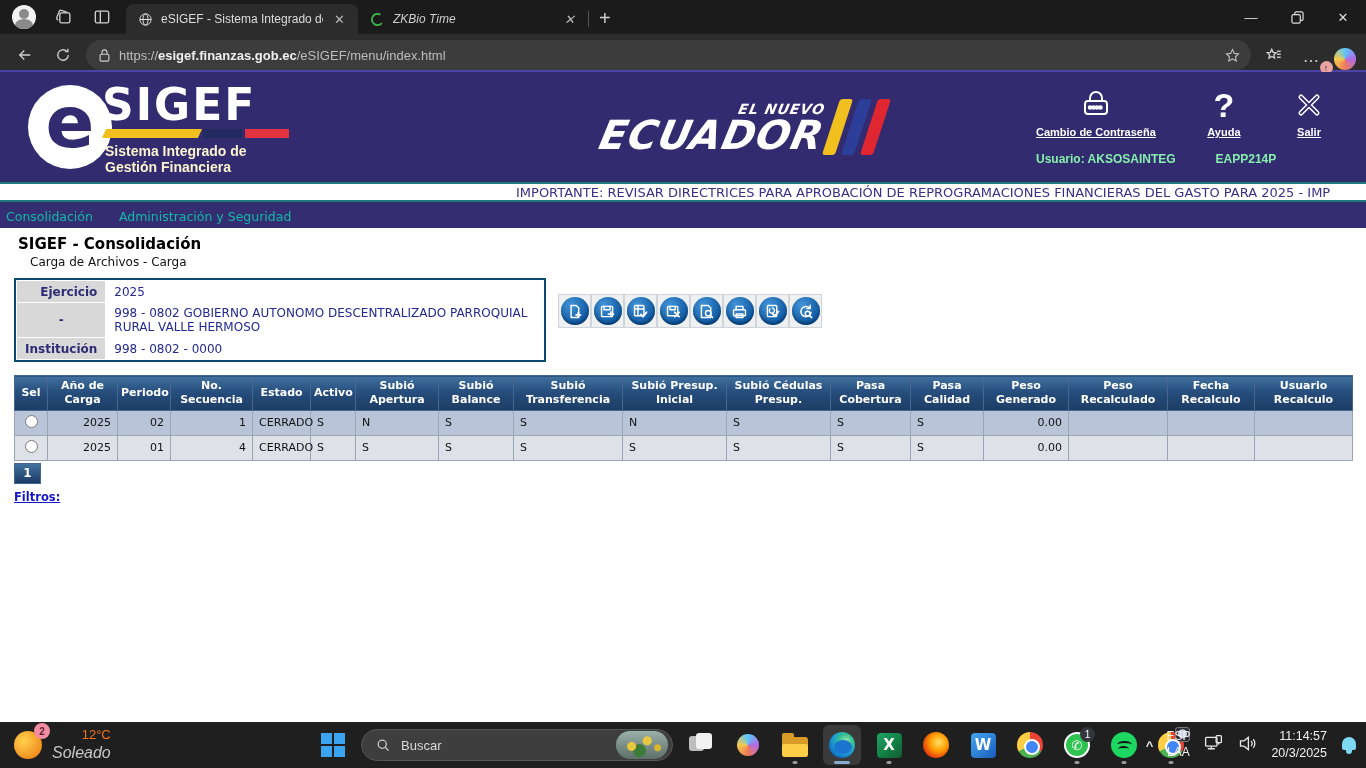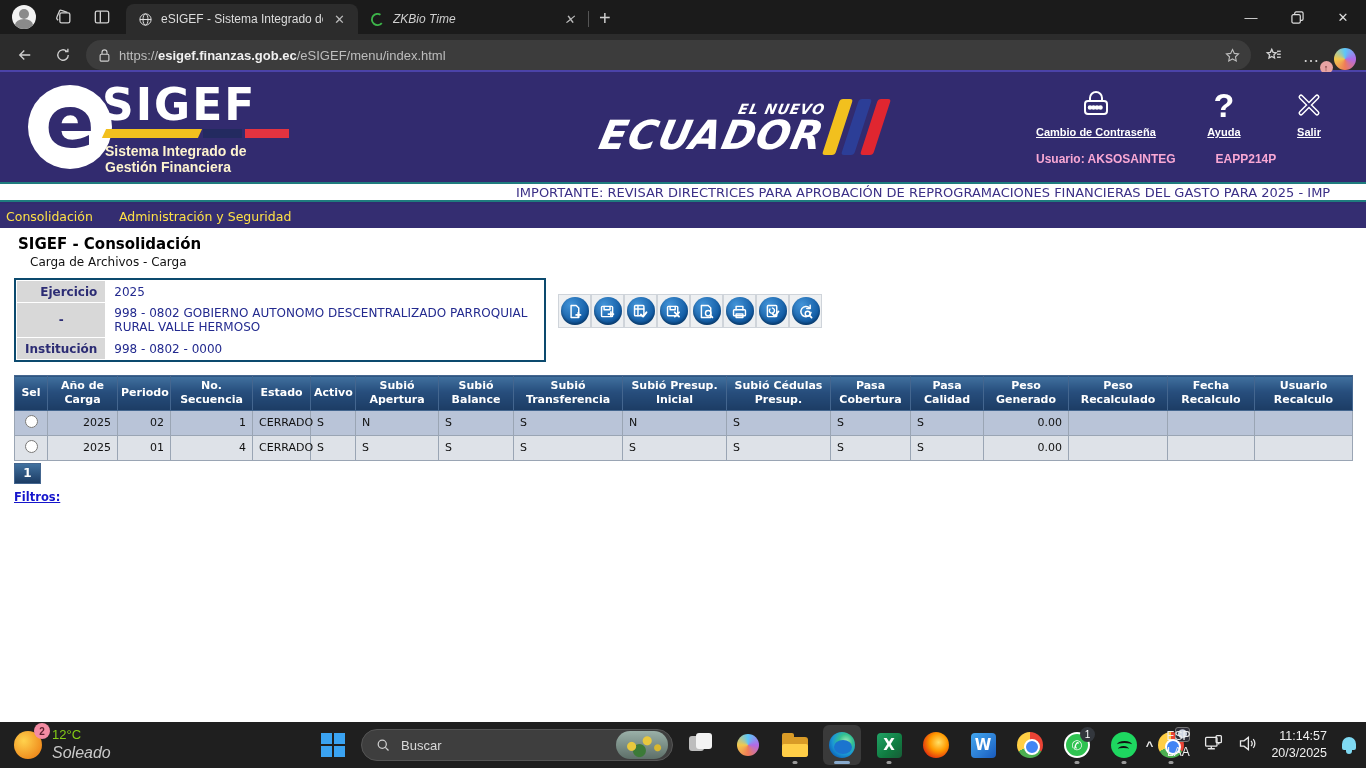--- a/index.html
+++ b/index.html
@@ -58,29 +58,29 @@
   .ec-stripes { display:flex; gap:6px; height:56px; }
   .ec-stripes i { width:13px; border-radius:3px; transform:skewX(-18deg); }
   .ec-stripes .s1 { background:#f2c01e; } .ec-stripes .s2 { background:#2c3e97; } .ec-stripes .s3 { background:#e02630; }
 
   .hdr-right { width:330px; display:flex; flex-direction:column; padding-right:40px; }
   .hdr-actions { display:flex; justify-content:space-between; align-items:flex-start; }
   .hdr-action { display:flex; flex-direction:column; align-items:center; gap:4px; color:#fff; }
   .hdr-action svg { width:34px; height:34px; stroke:#fff; fill:none; stroke-width:2; }
   .hdr-action .qmark { font-size:34px; font-weight:bold; line-height:34px; }
   .hdr-action-label { font-size:11px; font-weight:bold; text-decoration:underline; text-align:center; line-height:1.25; }
-  .hdr-userline { display:flex; gap:40px; margin-top:12px; color:#f9a8d4; font-size:12px; font-weight:bold; white-space:nowrap; }
+  .hdr-userline { display:flex; gap:40px; margin-top:12px; color:#86efac; font-size:12px; font-weight:bold; white-space:nowrap; }
 
   
   .marquee { height:22px; background:#322b6f; border-top:2px solid #1f7c7e; flex:0 0 auto; }
   .marquee-inner { height:18px; background:#fff; border-bottom:2px solid #1f7c7e; overflow:hidden; white-space:nowrap;
                    font-size:13px; color:#3b2f86; line-height:17px; font-family:"DejaVu Sans", sans-serif; padding-left:516px; }
 
   
-  .menubar { height:24px; background:#342d71; color:#fde047; display:flex; align-items:center; gap:26px;
+  .menubar { height:24px; background:#342d71; color:#14b8a6; display:flex; align-items:center; gap:26px;
              font-size:12.5px; padding-left:6px; flex:0 0 auto; font-family:"DejaVu Sans", sans-serif; }
   .menubar span { cursor:default; }
 
   
   .content { flex:1; background:#fff; padding:7px 0 0 14px; font-family:"DejaVu Sans", sans-serif; position:relative; }
   .page-title { font-size:15px; font-weight:bold; color:#000; margin-left:4px; }
   .page-subtitle { font-size:12px; color:#111; margin:2px 0 9px 16px; }
 
   .form-row-wrap { display:flex; align-items:flex-start; gap:12px; }
   .parambox { border:2px solid #0c4a6e; width:532px; }
@@ -110,21 +110,21 @@
              display:flex; align-items:center; justify-content:center; }
   .filters-link { display:inline-block; margin-top:6px; color:#1515cc; font-size:11.5px; font-weight:bold; text-decoration:underline; }
 
   
   .taskbar { height:46px; background:#1f1f1f; flex:0 0 auto; position:relative; display:flex; align-items:center; color:#eee; }
   .weather { position:absolute; left:14px; display:flex; align-items:center; gap:10px; }
   .sun { width:28px; height:28px; border-radius:50%; background:radial-gradient(circle at 35% 35%, #ffd24d, #f08c1d 75%); position:relative; }
   .sun .wbadge { position:absolute; top:-8px; right:-8px; width:16px; height:16px; border-radius:50%; background:#f48ca3;
                  color:#5c1f2e; font-size:10px; font-weight:bold; display:flex; align-items:center; justify-content:center; }
   .wtexts { display:flex; flex-direction:column; line-height:1.25; }
-  .wtemp { font-size:13px; color:#84cc16; }
+  .wtemp { font-size:13px; color:#f97316;text-align:right; }
   .wcond { font-size:16px; color:#c9c9c9;font-style:italic; }
 
   .tb-center { position:absolute; left:314px; display:flex; align-items:center; gap:9px; height:46px; }
   .tk-slot { width:38px; height:40px; display:flex; align-items:center; justify-content:center; position:relative; }
   .tk-slot.active { background:#3a3a3a; border-radius:6px; }
   .run-dot { position:absolute; bottom:1px; left:50%; transform:translateX(-50%); width:5px; height:3px; border-radius:2px; background:#9a9a9a; }
   .run-bar { position:absolute; bottom:1px; left:50%; transform:translateX(-50%); width:16px; height:3px; border-radius:2px; background:#87a9cc; }
 
   .win11 { width:24px; height:24px; display:grid; grid-template-columns:11px 11px; grid-template-rows:11px 11px; gap:2px; }
   .win11 i { background:#3aa3f2; }

